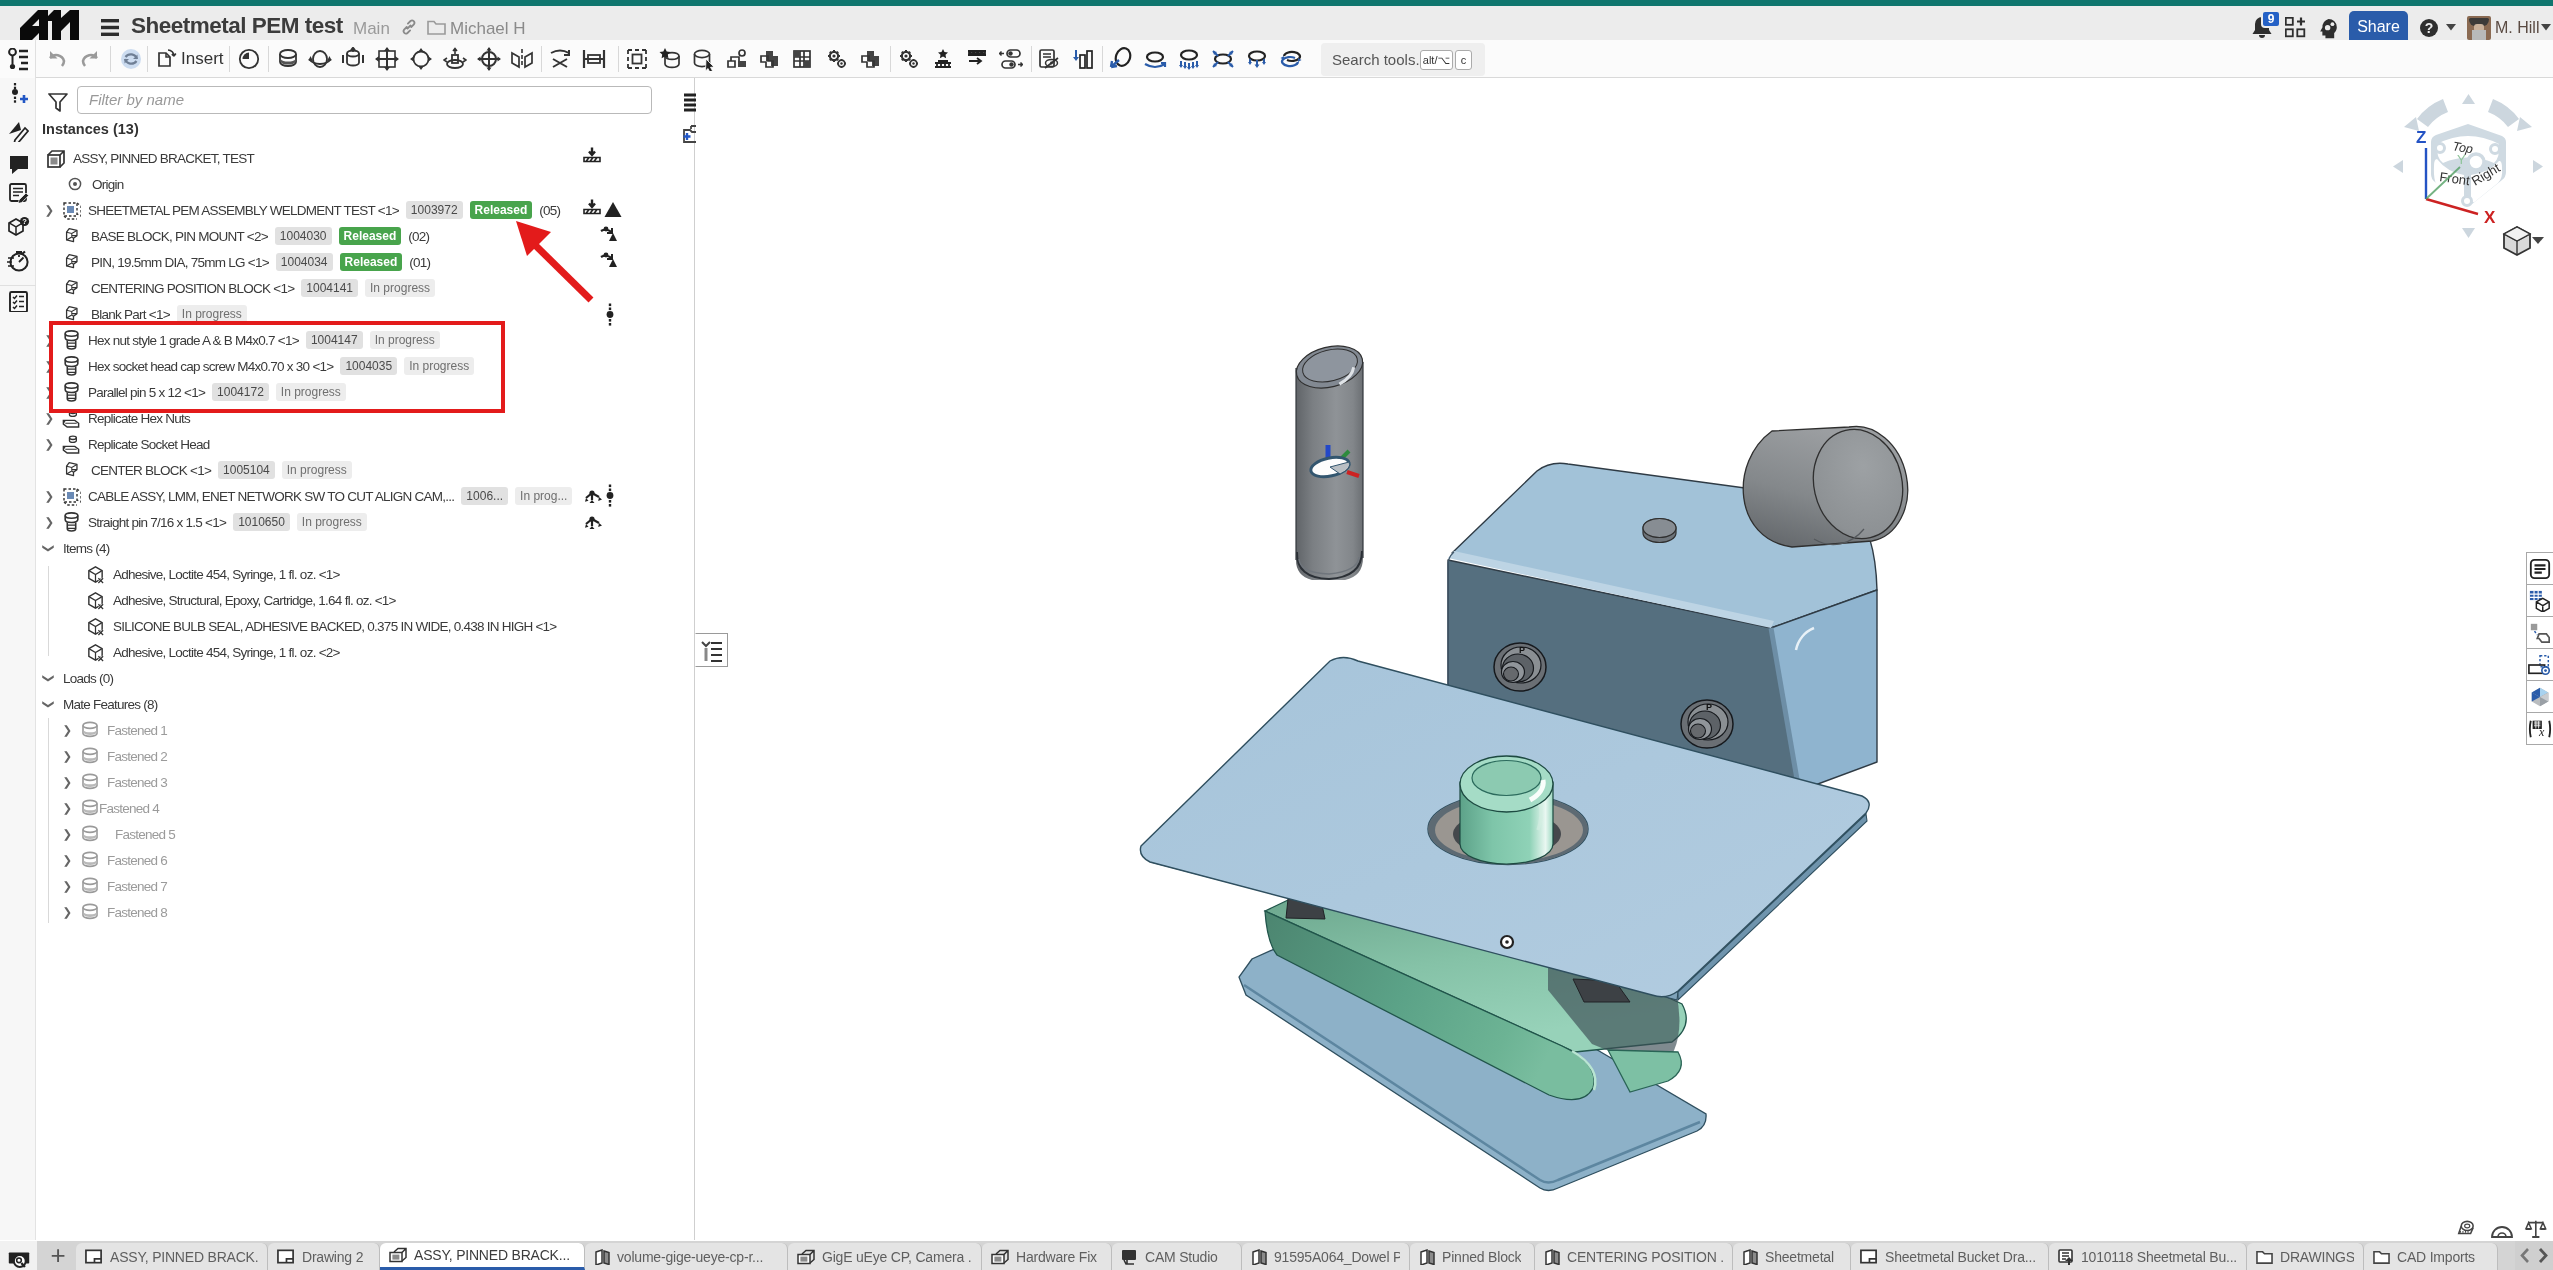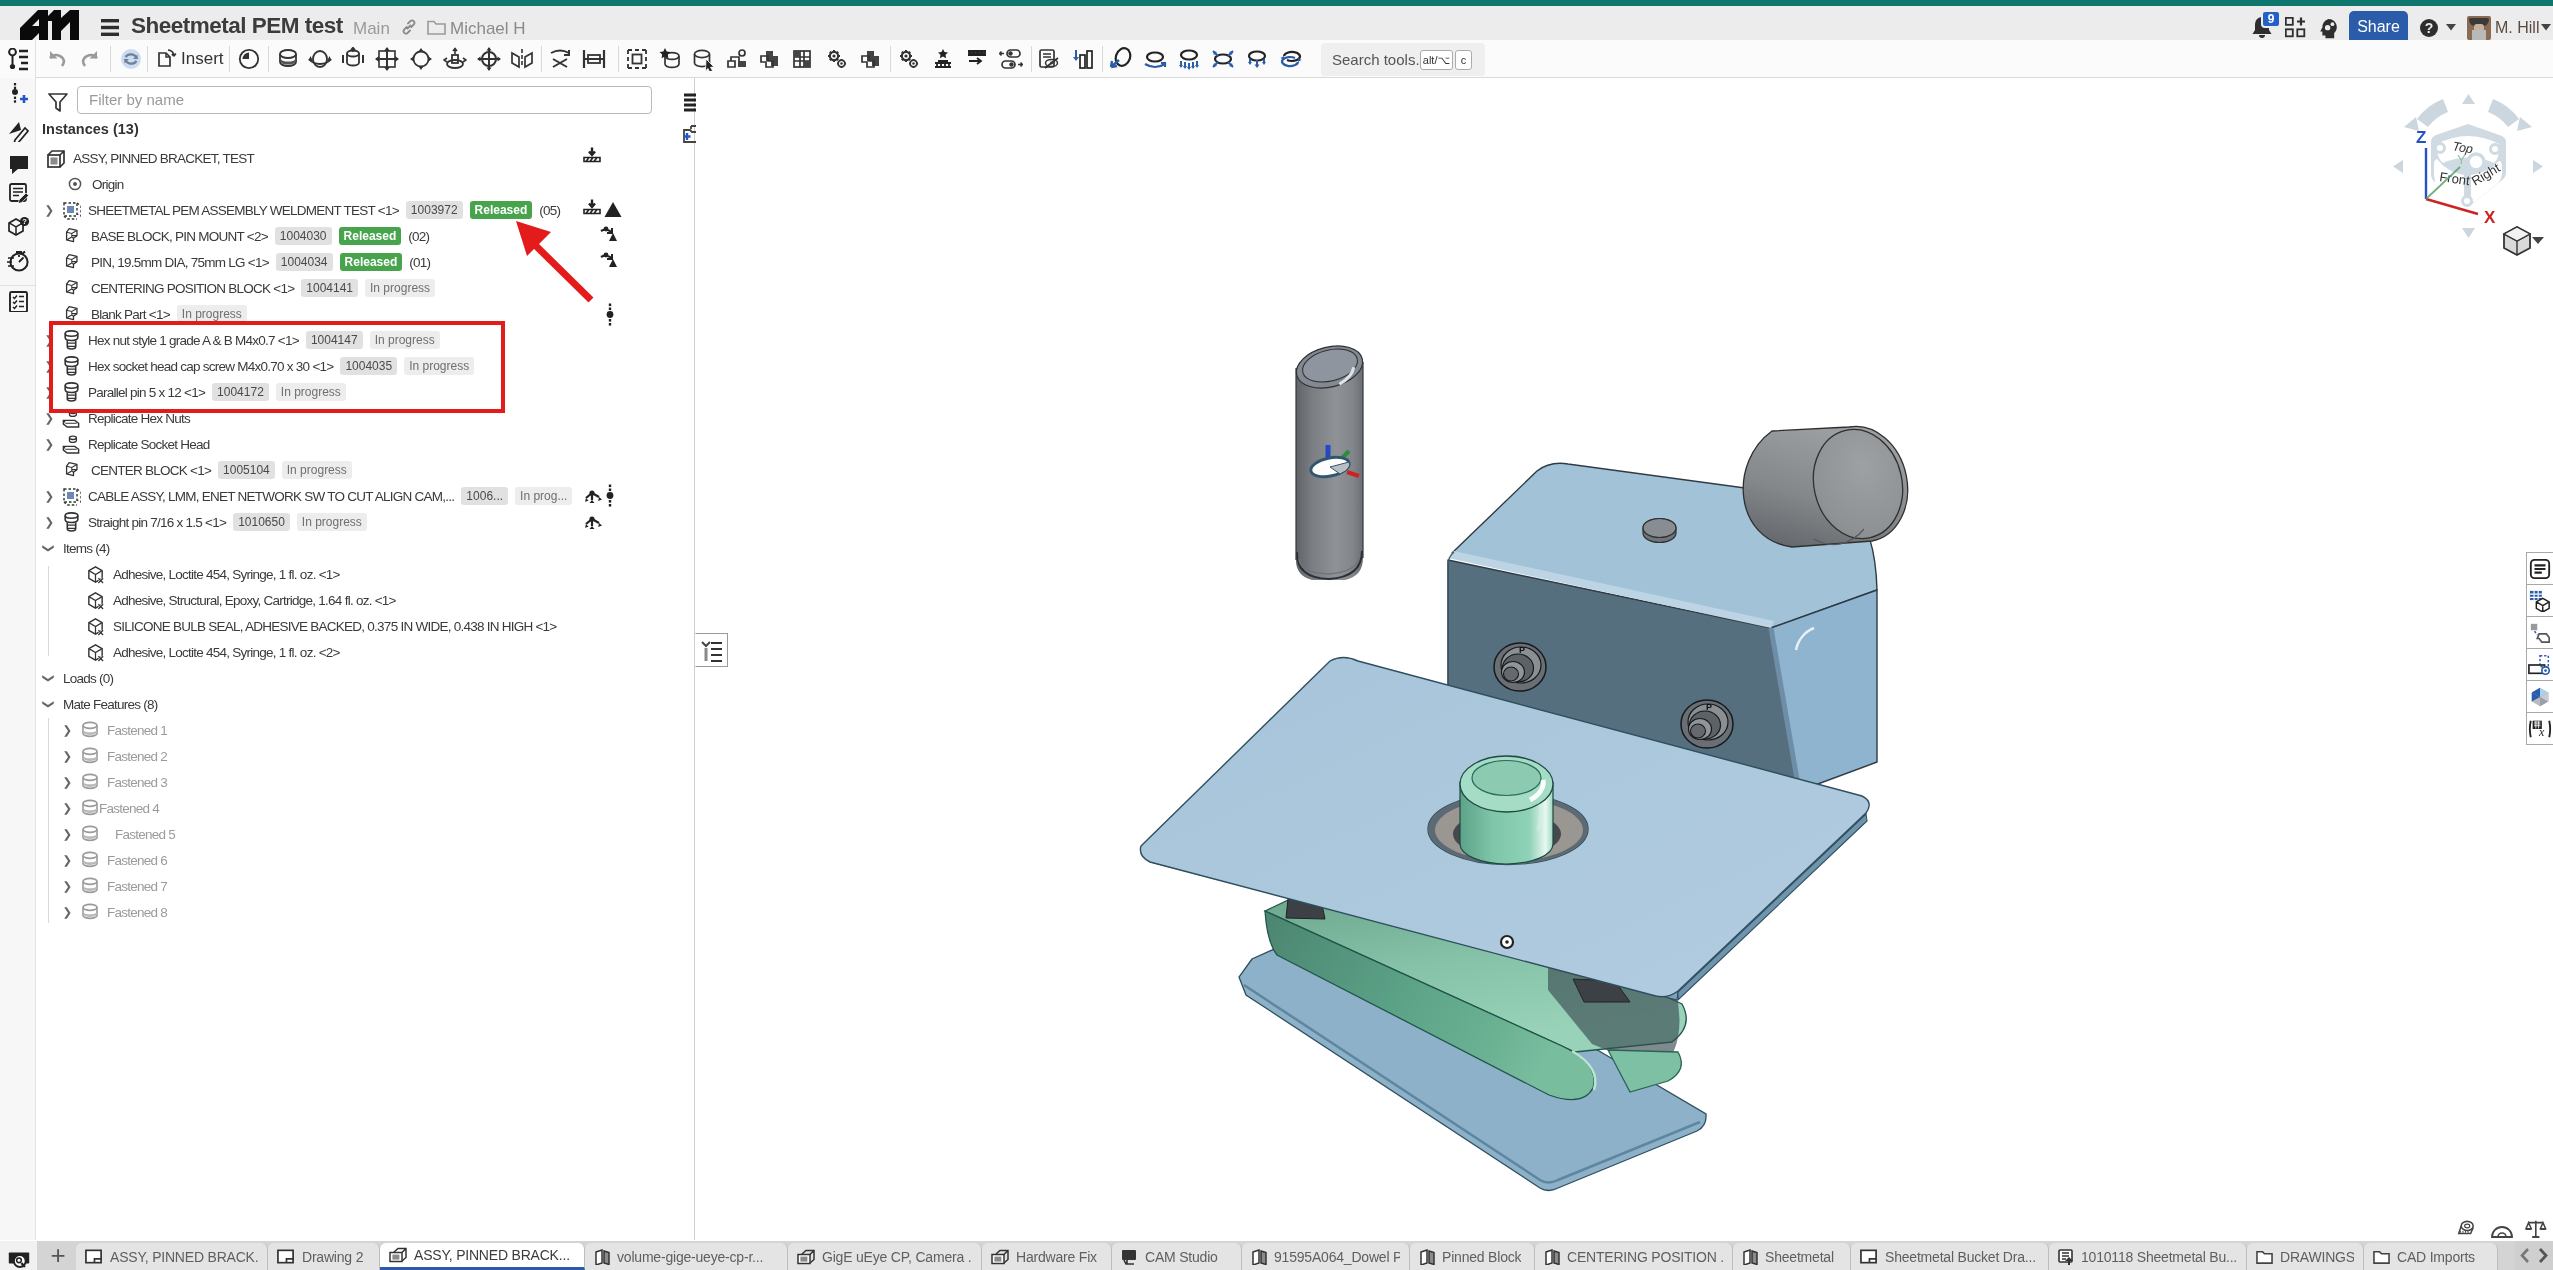--- a/index.html
+++ b/index.html
@@ -20,21 +20,21 @@
   background:#fbfbfb; border-right:1px solid #e0e0e0; }
 .tbsep { position:absolute; top:6px; width:1px; height:26px; background:#d8d8d8; }
 
 #sidebar { position:absolute; left:0; top:78px; width:36px; height:1162px;
   background:#f7f7f7; border-right:1px solid #e3e3e3; }
 
 #lpanel { position:absolute; left:36px; top:78px; width:659px; height:1162px;
   background:#fff; border-right:1px solid #cfcfcf; }
 #filterbox { position:absolute; left:41px; top:8px; width:575px; height:28px;
   border:1px solid #b9b9b9; border-radius:4px; background:#fff;
-  color:#999; font-size:15px; line-height:26px; padding-left:11px; }
+  font-style:italic; color:#999; font-size:15px; line-height:26px; padding-left:11px; }
 .row { position:absolute; left:0; height:26px; width:656px; font-size:13.5px; letter-spacing:-0.75px; color:#3a3a3a;
   display:flex; align-items:center; white-space:nowrap; }
 .badge { display:inline-block; background:#e1e1e1; color:#4a4a4a; border-radius:3px;
   padding:2px 5px; font-size:12px; letter-spacing:0; margin-left:7px; }
 .rel { display:inline-block; background:#48a44c; color:#fff; font-weight:bold; border-radius:3px;
   padding:2px 5px; font-size:12px; letter-spacing:0; margin-left:7px; }
 .prog { display:inline-block; background:#ededed; color:#6f6f6f; border-radius:3px;
   padding:2px 5px; font-size:12px; letter-spacing:0; margin-left:7px; }
 .ver { margin-left:7px; color:#3a3a3a; }
 .gray { color:#9b9b9b; }

